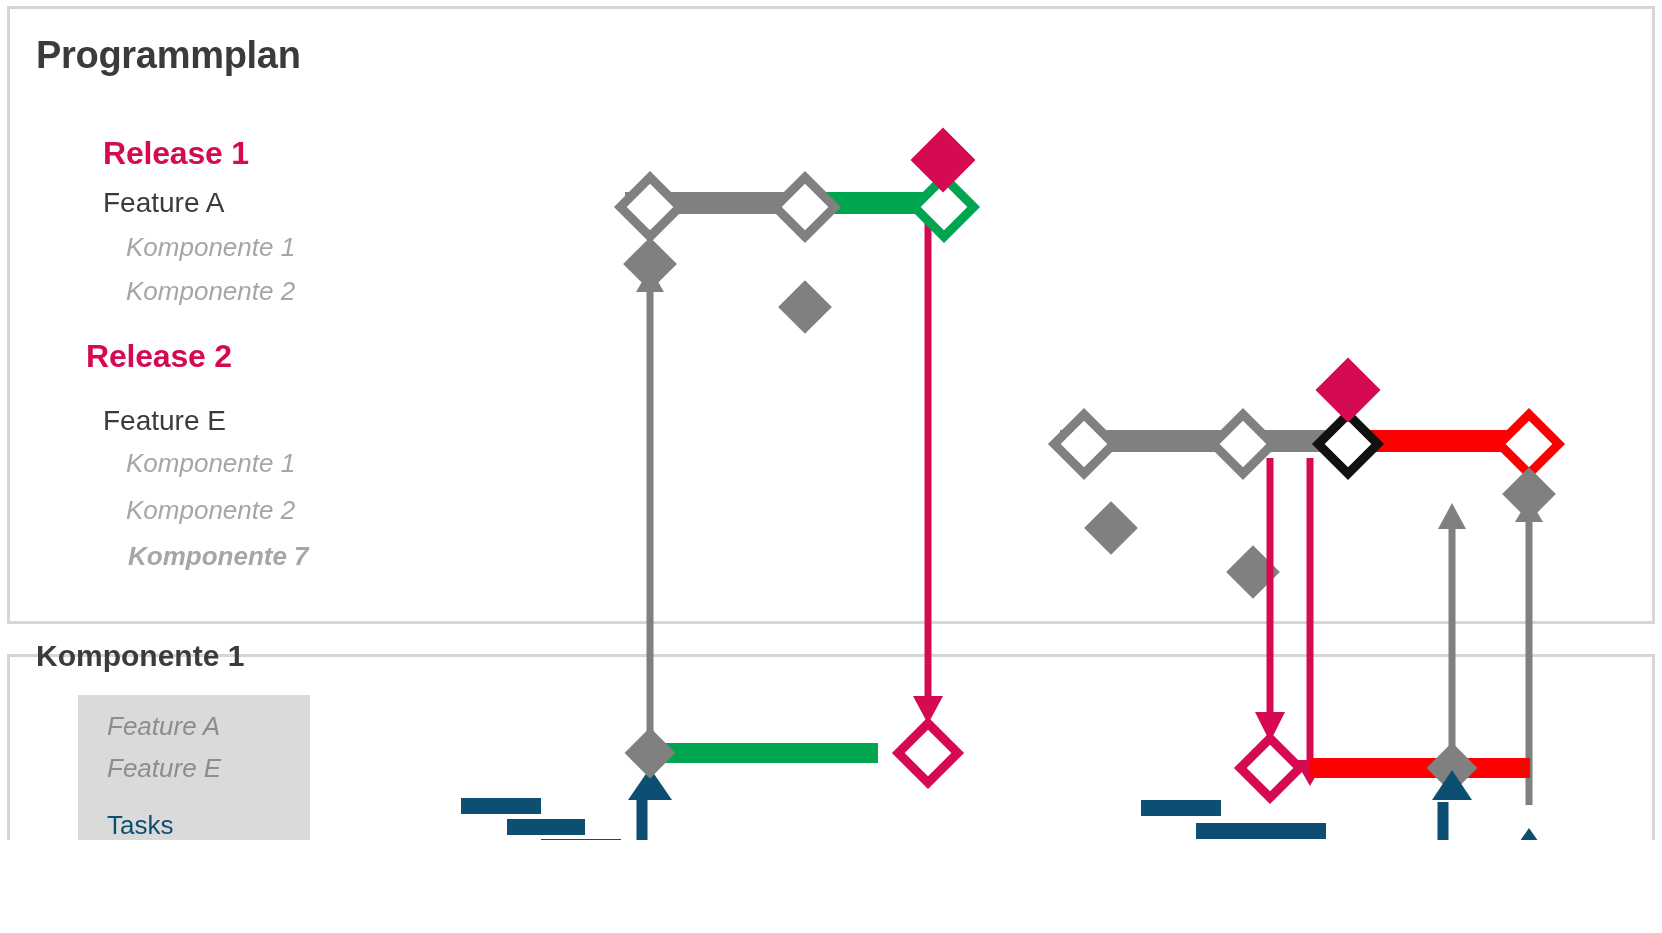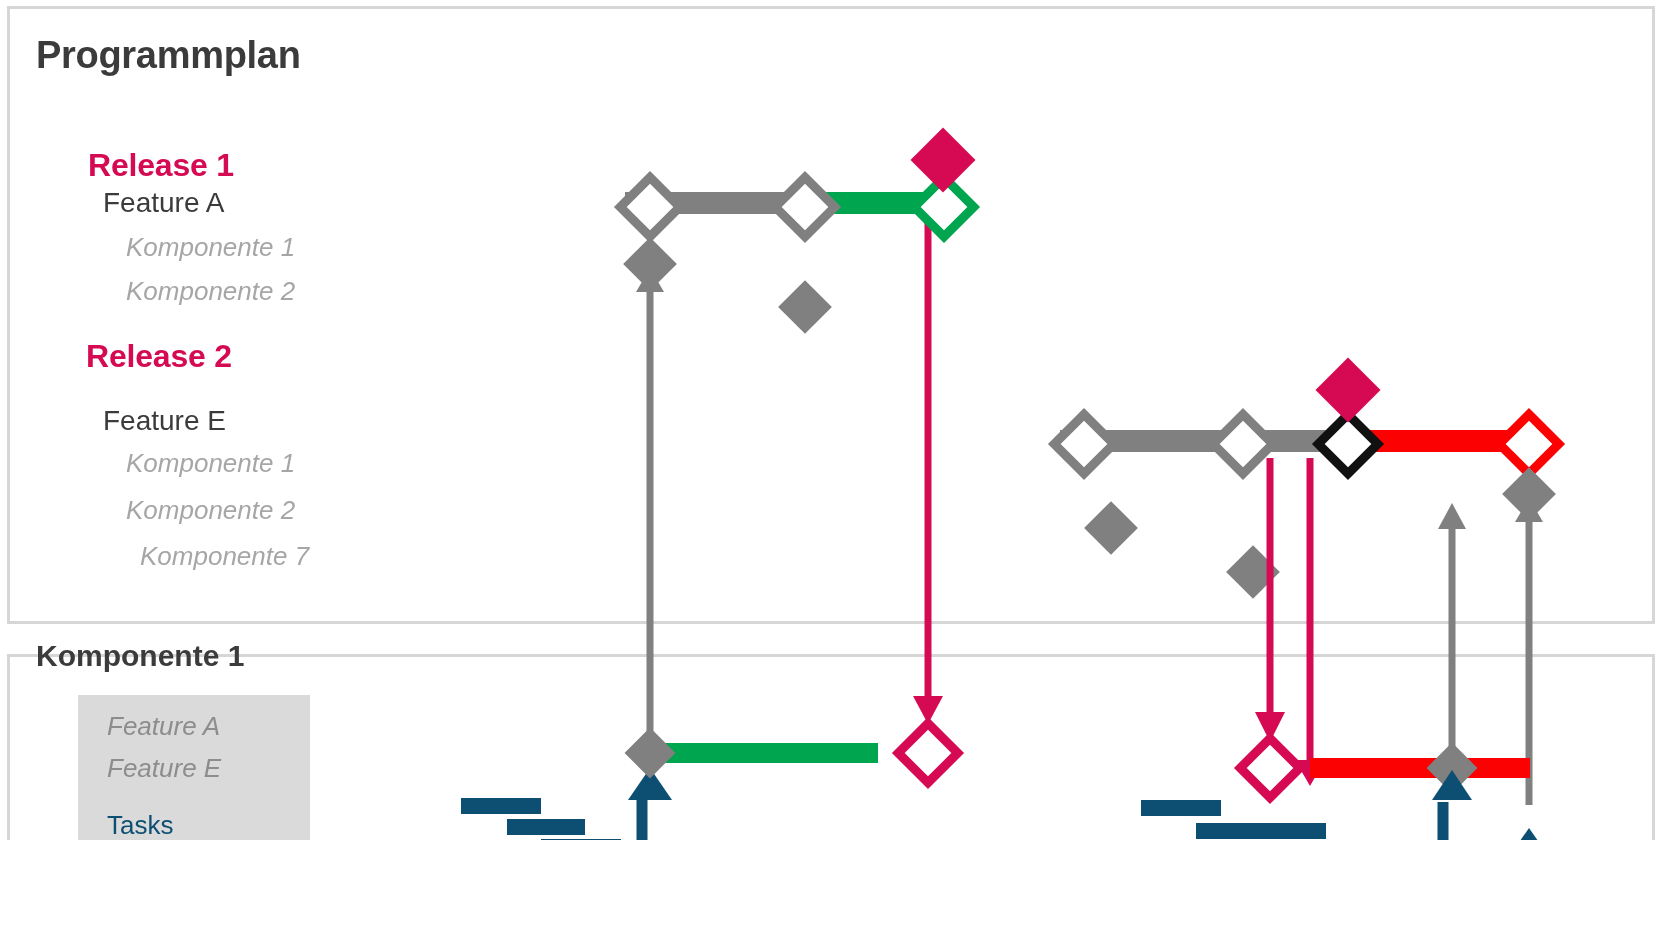--- a/index.html
+++ b/index.html
@@ -206,30 +206,30 @@
       <line x1="1452" y1="762" x2="1452" y2="525" stroke="#808080" stroke-width="7"></line>
       <path d="M1438,529 L1452,503 L1466,529 Z" fill="#808080"></path>
       <line x1="1270" y1="458" x2="1270" y2="716" stroke="#d50a52" stroke-width="7"></line>
       <path d="M1255,712 L1285,712 L1270,742 Z" fill="#d50a52"></path>
     </g>
   </svg>
 
   <div class="label-layer">
     <div class="lbl title-main" style="left:36px; top:36px;">Programmplan</div>
 
-    <div class="lbl release-head" style="left:88px; top:137px;margin-top:12px;">Release 1</div>
+    <div class="lbl release-head" style="left:103px; top:137px;">Release 1</div>
     <div class="lbl feature-name" style="left:103px; top:189px;">Feature A</div>
     <div class="lbl komponente-item" style="left:126px; top:234px;">Komponente 1</div>
     <div class="lbl komponente-item" style="left:126px; top:278px;">Komponente 2</div>
 
     <div class="lbl release-head" style="left:86px; top:340px;">Release 2</div>
     <div class="lbl feature-name" style="left:103px; top:407px;">Feature E</div>
     <div class="lbl komponente-item" style="left:126px; top:450px;">Komponente 1</div>
     <div class="lbl komponente-item" style="left:126px; top:497px;">Komponente 2</div>
-    <div class="lbl komponente-item" style="left:140px; top:543px;">Komponente 7</div>
+    <div class="lbl komponente-item" style="left:128px; top:543px;font-weight:bold;">Komponente 7</div>
 
     <div class="lbl comp-title" style="left:36px; top:641px;">Komponente 1</div>
 
     <div class="lbl legend-feature" style="left:107px; top:713px;">Feature A</div>
     <div class="lbl legend-feature" style="left:107px; top:755px;">Feature E</div>
     <div class="lbl legend-tasks" style="left:107px; top:812px;">Tasks</div>
   </div>
 
 </div>
 

